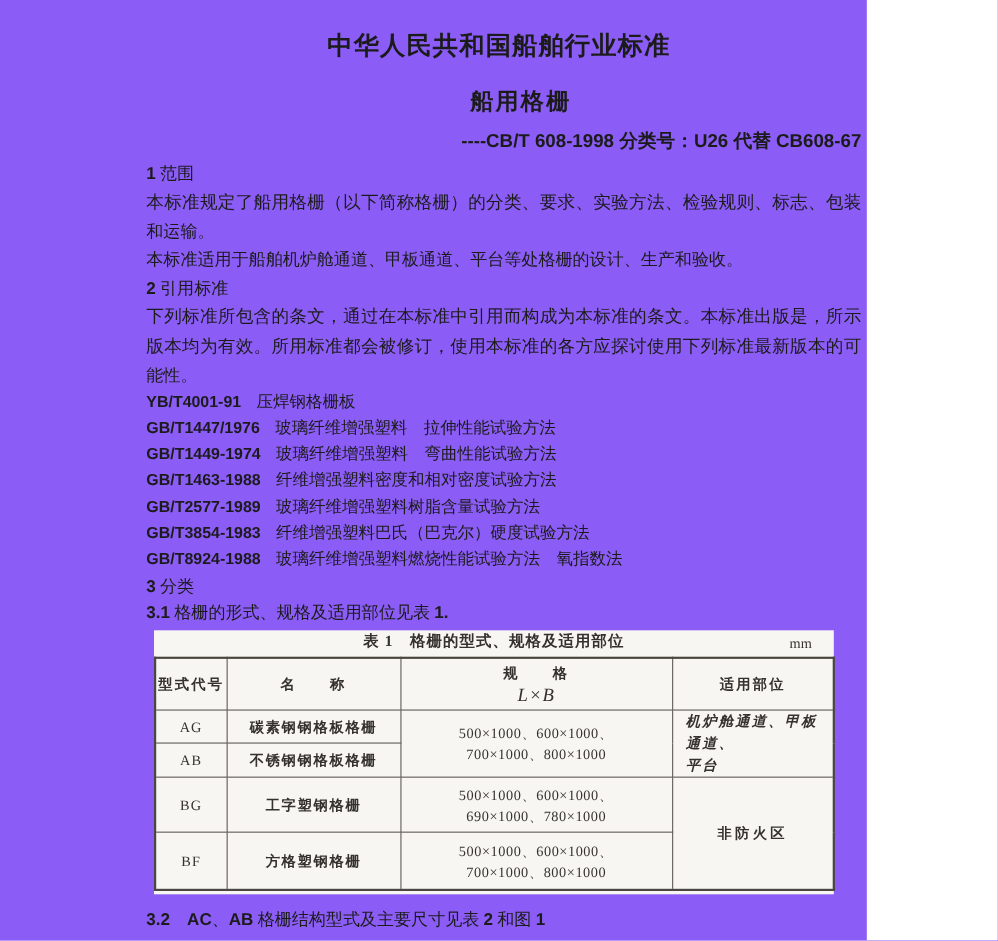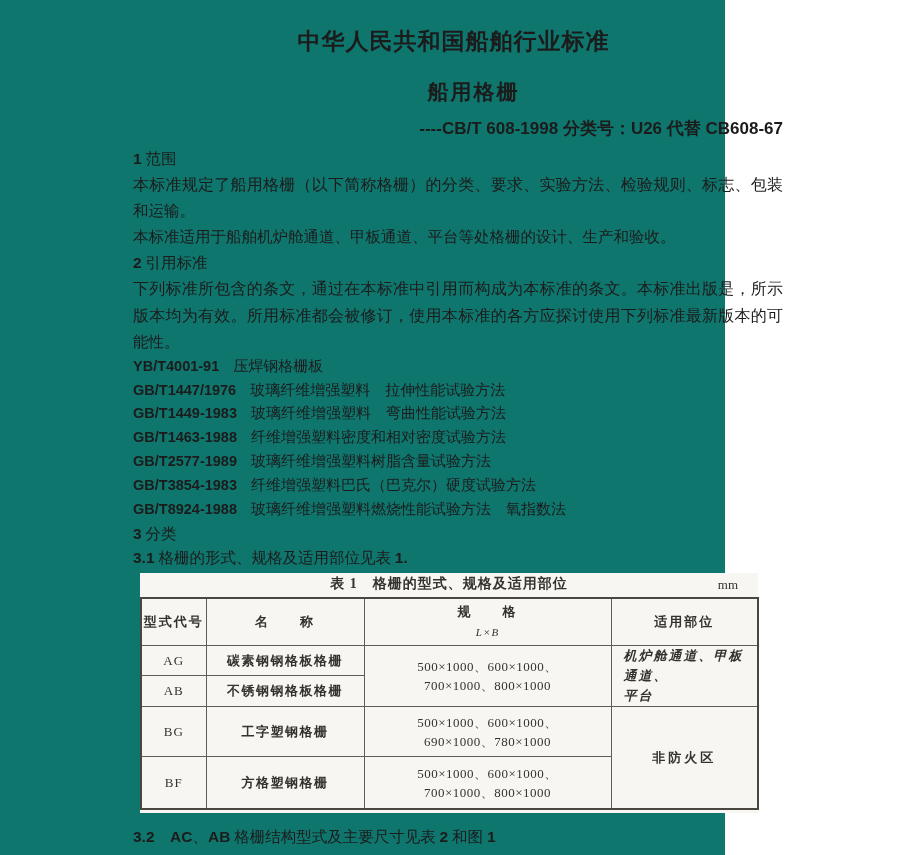--- a/index.html
+++ b/index.html
@@ -1,20 +1,20 @@
 <!DOCTYPE html>
 <html><head>
 <meta charset="utf-8">
 <style>
   html,body{margin:0;padding:0;}
   body{
     width:907px;height:855px;background:#ffffff;overflow:hidden;
     font-family:"Liberation Serif", serif;color:#1b1b1b;
   }
-  .page{position:relative;width:725px;height:855px;background:#0f766e;}
+  .page{position:relative;width:788px;height:855px;background:#8b5cf6;}
 
   .doc-title{
     position:absolute;top:26px;left:0;width:907px;text-align:center;
     font-size:23px;font-weight:bold;font-family:"Liberation Sans", sans-serif;
     letter-spacing:1px;
   }
   .doc-subtitle{
     position:absolute;top:78px;left:0;width:907px;text-align:center;
     font-size:21px;font-weight:bold;font-family:"Liberation Sans", sans-serif;
     letter-spacing:2px;
@@ -56,21 +56,21 @@
   table.t1 td{
     border:1px solid #5f5b55;text-align:center;vertical-align:middle;
     font-size:13px;padding:0;color:#35322e;
   }
   tr.r-hdr td{height:46px;font-weight:bold;letter-spacing:2px;}
   tr.r-ag td{height:26px;}
   tr.r-ab td{height:27px;}
   tr.r-bg td{height:49px;}
   tr.r-bf td{height:51px;}
   .hdr2{line-height:20px;}
-  .lxb{font-style:italic;font-weight:normal;letter-spacing:1px;font-size:11px;}
+  .lxb{font-style:italic;font-weight:normal;letter-spacing:1px;font-size:17px;}
   .code-cell{letter-spacing:1px;font-size:13px;}
   .name-cell{font-weight:bold;letter-spacing:1.5px;}
   .spec-cell{font-size:12.5px;line-height:19px;letter-spacing:0.5px;}
   .usage-cell{
     text-align:left !important;padding-left:12px !important;
     line-height:20px;letter-spacing:2px;font-weight:bold;font-style:italic;
   }
   .usage-center{letter-spacing:3px;font-weight:bold;}
 
   .s32{margin-top:12px;height:24px;line-height:24px;font-size:15.5px;white-space:nowrap;}
@@ -94,21 +94,21 @@
     <div class="just">版本均为有效。所用标准都会被修订，使用本标准的各方应探讨使用下列标准最新版本的可</div>
     <div class="line">能性。</div>
 
     <div class="ref">
       <span class="ref-code">YB/T4001-91</span><span>压焊钢格栅板</span>
     </div>
     <div class="ref">
       <span class="ref-code">GB/T1447/1976</span><span>玻璃纤维增强塑料　拉伸性能试验方法</span>
     </div>
     <div class="ref">
-      <span class="ref-code">GB/T1449-1983</span><span>玻璃纤维增强塑料　弯曲性能试验方法</span>
+      <span class="ref-code">GB/T1449-1974</span><span>玻璃纤维增强塑料　弯曲性能试验方法</span>
     </div>
     <div class="ref">
       <span class="ref-code">GB/T1463-1988</span><span>纤维增强塑料密度和相对密度试验方法</span>
     </div>
     <div class="ref">
       <span class="ref-code">GB/T2577-1989</span><span>玻璃纤维增强塑料树脂含量试验方法</span>
     </div>
     <div class="ref">
       <span class="ref-code">GB/T3854-1983</span><span>纤维增强塑料巴氏（巴克尔）硬度试验方法</span>
     </div>

